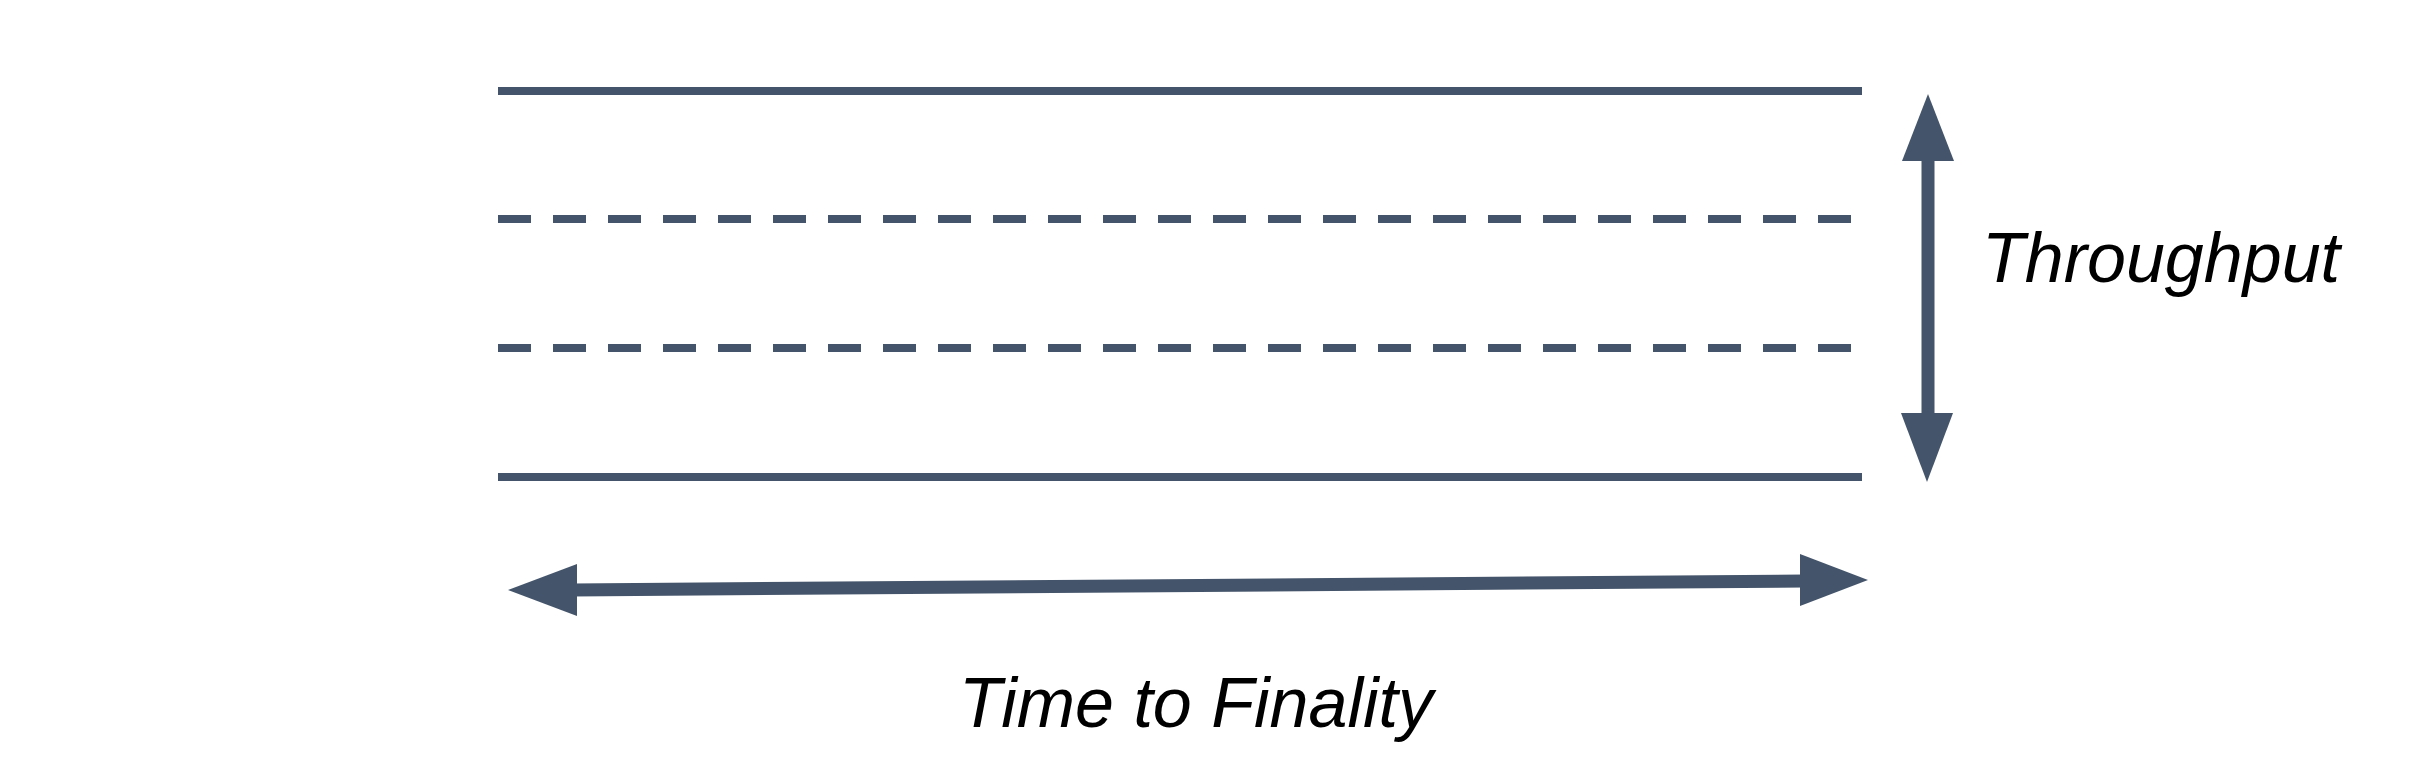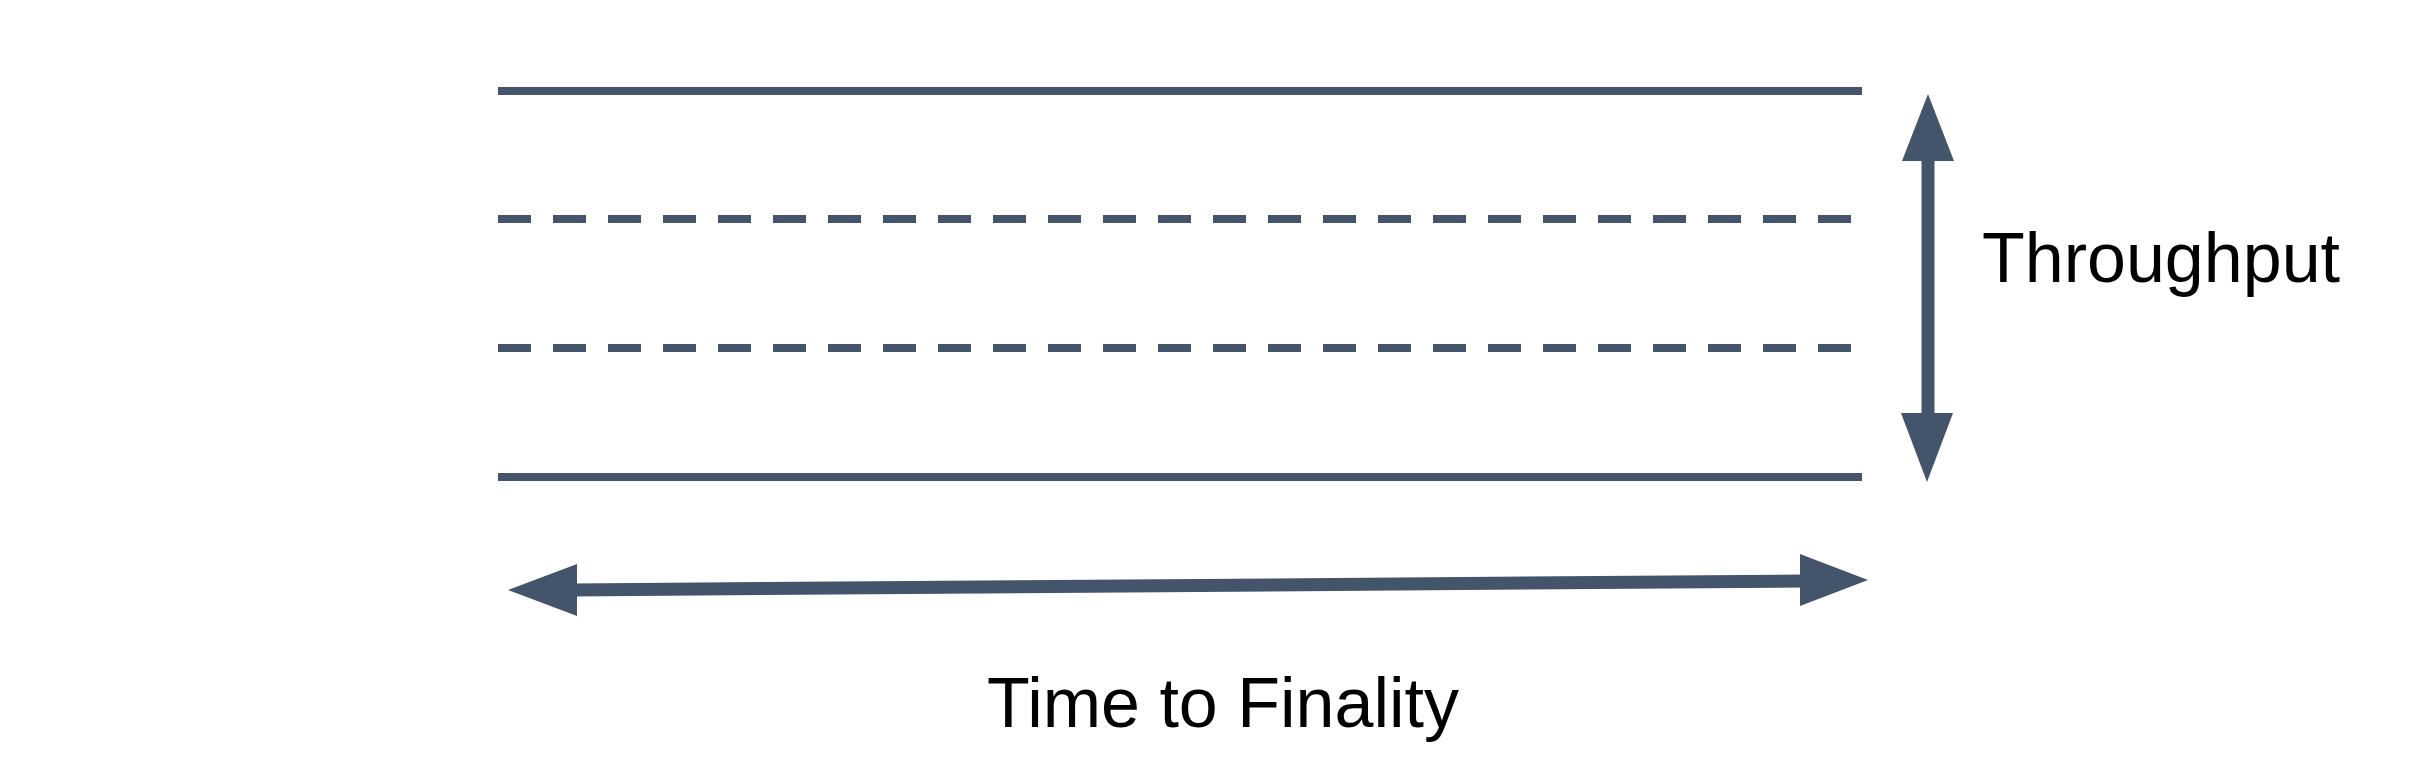--- a/index.html
+++ b/index.html
@@ -12,20 +12,21 @@
   body {
     background: var(--bg-color);
     font-family: "Liberation Sans", sans-serif;
   }
   .canvas {
     position: relative;
     width: 2410px;
     height: 780px;
     background: var(--bg-color);
     overflow: hidden;
+    font-style: italic;
   }
   .diagram-svg {
     position: absolute;
     left: 0; top: 0;
     width: 2410px;
     height: 780px;
     display: block;
   }
   .stroke-line {
     stroke: var(--line-color);
@@ -49,21 +50,21 @@
     color: var(--text-color);
     font-size: 70px;
     line-height: 1.06;
     white-space: nowrap;
   }
   .label-throughput {
     left: 1982px;
     top: 221px;
   }
   .label-time {
-    left: 987px;
+    left: 959px;
     top: 666px;
   }
 </style>
 </head>
 <body>
 
 <div class="canvas">
 
   <svg class="diagram-svg" viewBox="0 0 2410 780">
 

